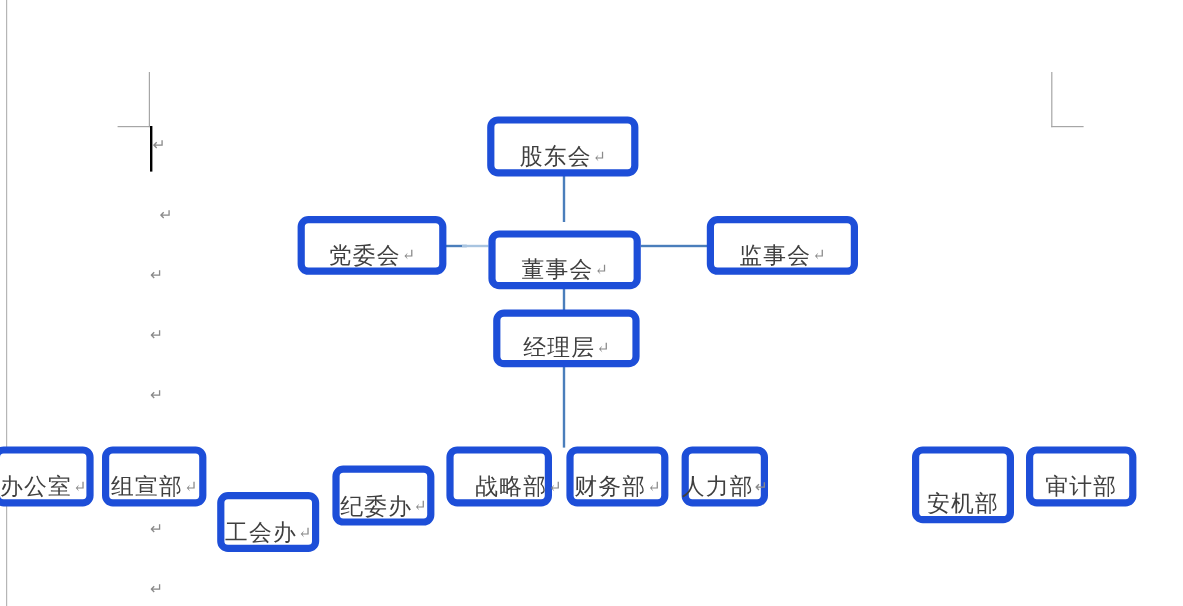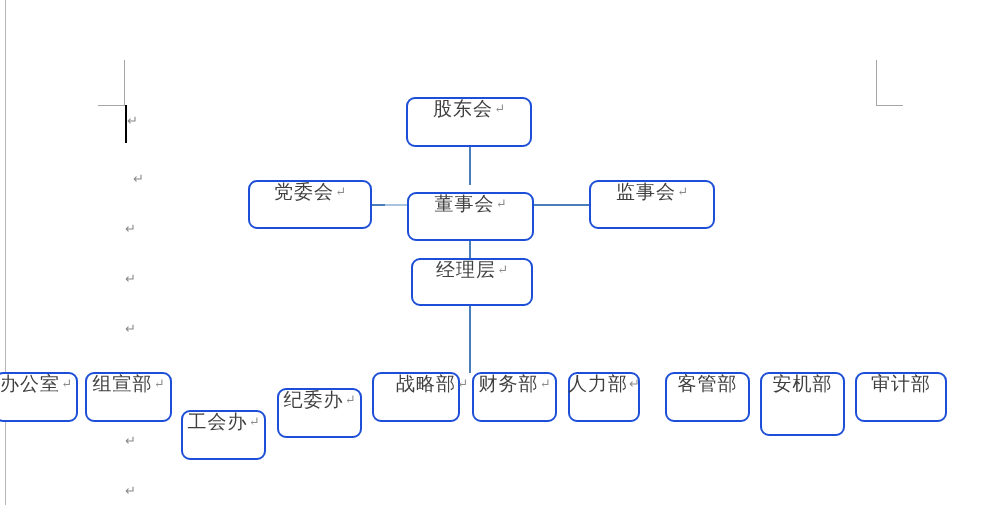--- a/index.html
+++ b/index.html
@@ -43,25 +43,25 @@
     background: #4a7ebb;
   }
   .conn.v { width: 2px; }
   .conn.h { height: 2px; }
   .conn.faint { background: #a8c4e0; }
 
   
   .node {
     position: absolute;
     box-sizing: border-box;
-    border: 2px solid #1d4ed8;
+    border: 6px solid #1d4ed8;
     border-radius: 9px;
     background: #ffffff;
     display: flex;
-    align-items: flex-start;
+    align-items: flex-end;
     justify-content: center;
     color: #3f3f3f;
     font-size: 19px;
     line-height: 1;
     white-space: nowrap;
     letter-spacing: 1px;
   }
   .node .label-wrap {
     display: inline-block;
     position: relative;
@@ -177,23 +177,20 @@
   </div>
 
   <div class="node" style="left:472px; top:372px; width:85px; height:50px;">
     <span class="label-wrap"><span>财务部</span><span class="pilcrow-inline">↵</span></span>
   </div>
 
   <div class="node" style="left:568px; top:372px; width:72px; height:50px;font-family:Liberation Serif, serif;">
     <span class="label-wrap"><span>人力部</span><span class="pilcrow-inline">↵</span></span>
   </div>
 
-  <div class="node" style="left:665px; top:372px; width:85px; height:50px;">
-    <span class="label-wrap"><span>客管部</span></span>
-  </div>
 
   <div class="node" style="left:760px; top:372px; width:85px; height:64px;">
     <span class="label-wrap"><span>安机部</span></span>
   </div>
 
   <div class="node" style="left:855px; top:372px; width:92px; height:50px;">
     <span class="label-wrap"><span>审计部</span></span>
   </div>
 
 

